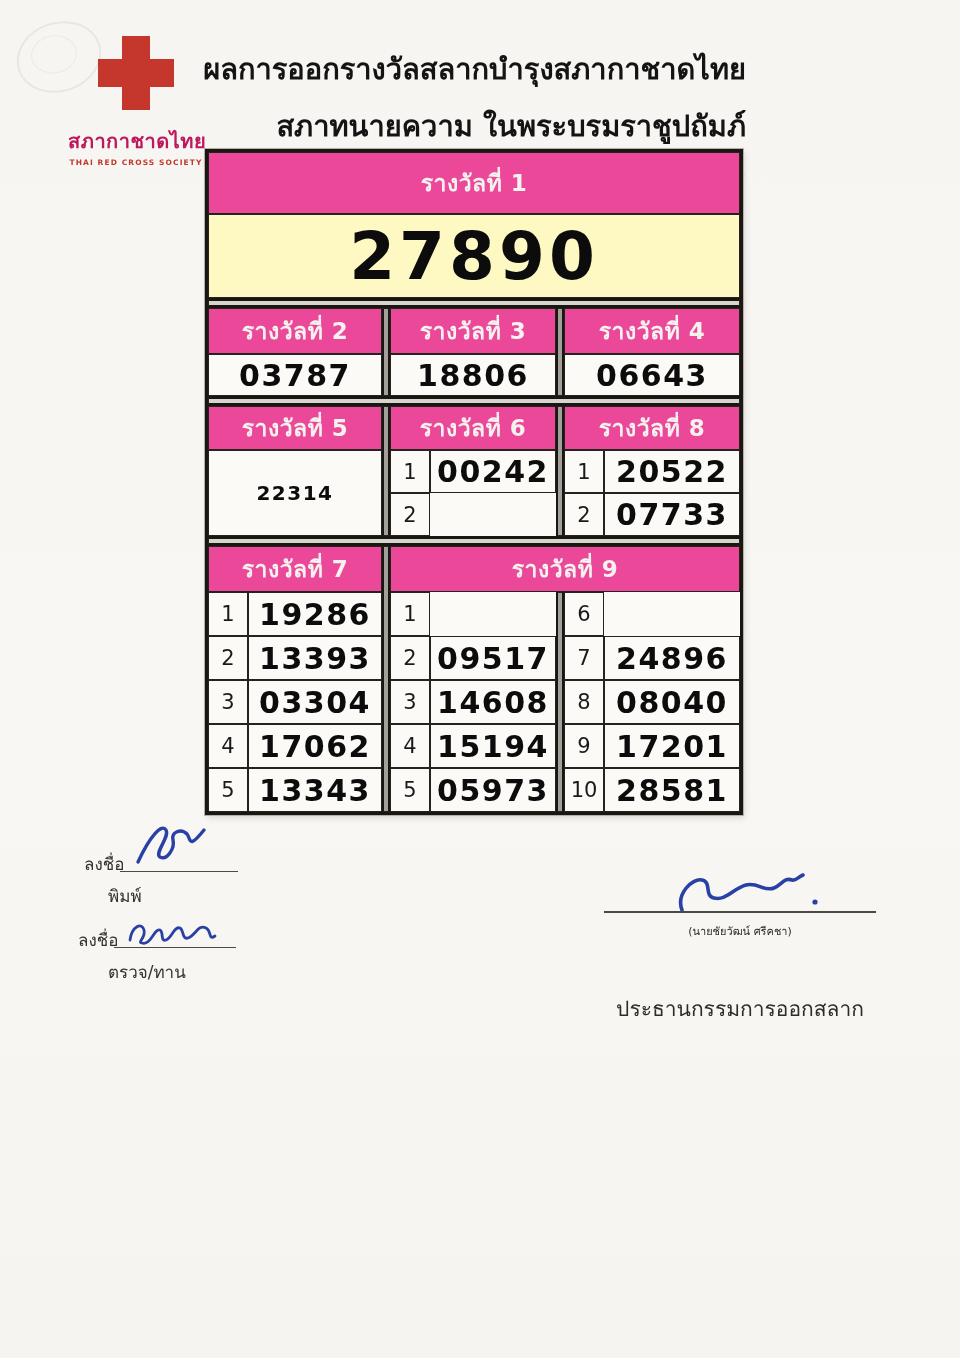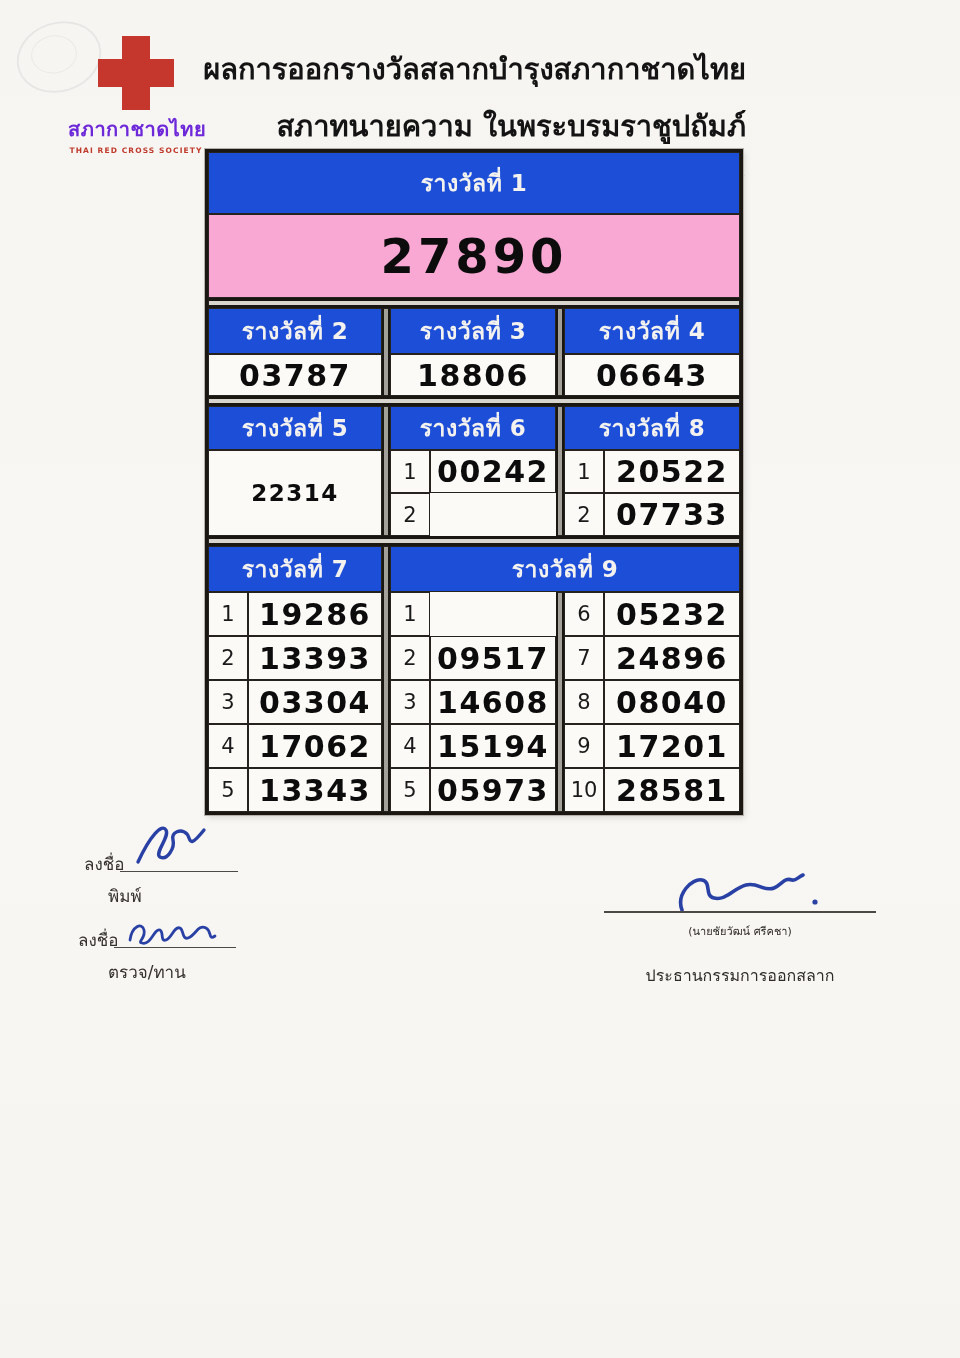--- a/index.html
+++ b/index.html
@@ -18,55 +18,55 @@
     transform:rotate(-18deg); opacity:.55; }
   .stamp:after { content:""; position:absolute; left:14px; top:10px; width:44px; height:36px;
     border:1.5px solid rgba(140,150,160,.22); border-radius:50%; transform:rotate(10deg); }
 
   
   .logo { position:absolute; left:68px; top:36px; width:136px; text-align:center; }
   .cross { position:relative; width:76px; height:74px; margin:0 auto; }
   .cross:before, .cross:after { content:""; position:absolute; background:#c5372d; }
   .cross:before { left:24px; top:0; width:28px; height:74px; }
   .cross:after  { left:0; top:23px; width:76px; height:28px; }
-  .logo-thai { margin-top:3px; font-size:20px; font-weight:bold; color:#6d28d9; letter-spacing:0.5px; }
+  .logo-thai { margin-top:15px; font-size:20px; font-weight:bold; color:#be185d; letter-spacing:0.5px; }
   .logo-eng  { margin-top:1px; font-size:7.5px; font-weight:bold; color:#c0392b; letter-spacing:1.1px; }
 
   
   .title-block { position:absolute; left:198px; top:46px; width:548px; text-align:right; }
   .title-line1 { font-size:29px; font-weight:bold; color:#141414; }
   .title-line2 { margin-top:11px; font-size:29px; font-weight:bold; color:#141414; }
 
   
   .lottery-table {
     position:absolute; left:205px; top:149px;
     display:grid;
     grid-template-columns:40px 134px 8px 40px 126px 8px 40px 136px;
     grid-template-rows:62px 84px 10px 46px 42px 10px 44px 43px 43px 10px 46px repeat(5,44px);
     border:3px solid #1a1713;
     box-shadow:0 0 0 1px #b5b1aa, 2px 3px 6px rgba(0,0,0,.12);
     background:#fbfaf7;
   }
   .c { display:flex; align-items:center; justify-content:center; border:1px solid #26221d; box-sizing:border-box; }
-  .hdr { background:#1d4ed8; color:#f4f2ee; font-size:23px; font-weight:bold; letter-spacing:0.5px; }
+  .hdr { background:#ec4899; color:#f4f2ee; font-size:23px; font-weight:bold; letter-spacing:0.5px; }
   .cell { background:#fbfaf7; color:#0c0c0c; }
   .num  { font-weight:bold; font-size:30px; letter-spacing:1.5px; }
-  .num5 { font-weight:bold; font-size:23px; letter-spacing:1.5px; }
-  .big  { background:#f9a8d4; color:#0c0c0c; font-weight:bold; font-size:48px; letter-spacing:4px; }
+  .num5 { font-weight:bold; font-size:20px; letter-spacing:1.5px; }
+  .big  { background:#fef9c3; color:#0c0c0c; font-weight:bold; font-size:66px; letter-spacing:4px; }
   .idx  { font-size:21px; color:#1a1a1a; }
   .hgap { background:#d8d5cf; border-top:3px solid #1a1713; border-bottom:3px solid #1a1713; }
   .vgap { background:#a3a09a; border-left:2px solid #1a1713; border-right:2px solid #1a1713; }
 
   
   .sig-label { position:absolute; font-size:17px; color:#35322e; }
   .sig-line  { position:absolute; border-top:1.6px solid #4c4944; }
   .sig-svg   { position:absolute; }
   .sig-name-right, .sig-role-right { position:absolute; left:603px; width:274px; text-align:center; color:#2e2b28; }
   .sig-name-right { top:922px; font-size:11px; }
-  .sig-role-right { top:963px; font-size:16px; }
+  .sig-role-right { top:992px; font-size:21px; }
 </style>
 </head>
 <body>
 
 <div class="paper"></div>
 <div class="stamp"></div>
 
 <div class="logo">
   <div class="cross"></div>
   <div class="logo-thai">สภากาชาดไทย</div>
@@ -116,21 +116,20 @@
 
   <div class="c hdr" style="grid-area:11/1/12/3">รางวัลที่ 7</div>
   <div class="c vgap" style="grid-area:11/3/17/4"></div>
   <div class="c hdr" style="grid-area:11/4/12/9">รางวัลที่ 9</div>
   <div class="c vgap" style="grid-area:12/6/17/7"></div>
 
   <div class="c cell idx" style="grid-area:12/1/13/2">1</div>
   <div class="c cell num" style="grid-area:12/2/13/3">19286</div>
   <div class="c cell idx" style="grid-area:12/4/13/5">1</div>
   <div class="c cell idx" style="grid-area:12/7/13/8">6</div>
-  <div class="c cell num" style="grid-area:12/8/13/9">05232</div>
 
   <div class="c cell idx" style="grid-area:13/1/14/2">2</div>
   <div class="c cell num" style="grid-area:13/2/14/3">13393</div>
   <div class="c cell idx" style="grid-area:13/4/14/5">2</div>
   <div class="c cell num" style="grid-area:13/5/14/6">09517</div>
   <div class="c cell idx" style="grid-area:13/7/14/8">7</div>
   <div class="c cell num" style="grid-area:13/8/14/9">24896</div>
 
   <div class="c cell idx" style="grid-area:14/1/15/2">3</div>
   <div class="c cell num" style="grid-area:14/2/15/3">03304</div>

